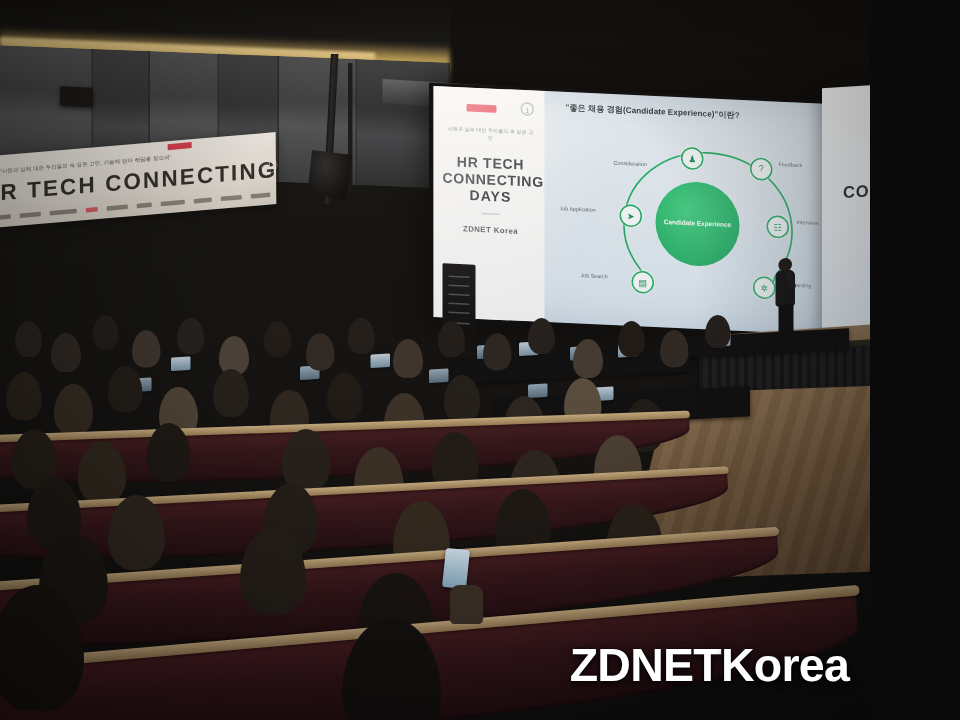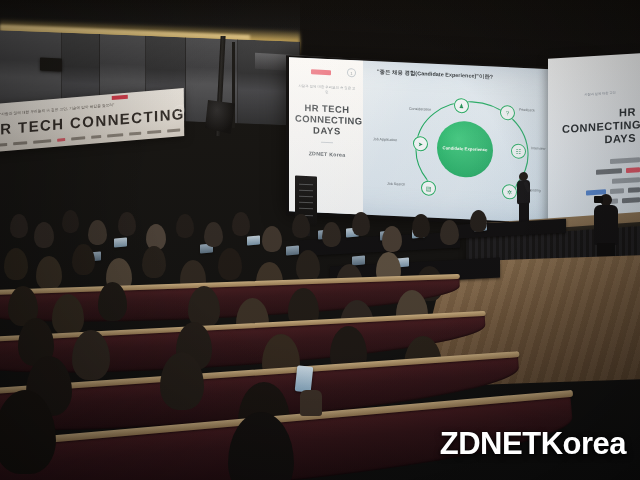--- a/index.html
+++ b/index.html
@@ -1,18 +1,18 @@
 <!DOCTYPE html>
 <html><head>
 <meta charset="utf-8">
 <style>
   * { margin:0; padding:0; box-sizing:border-box; }
   html,body { width:640px; height:480px; overflow:hidden;
     font-family:"Liberation Sans", sans-serif; background:#0a0a0a; }
-  #stage { position:relative; width:640px; height:480px; overflow:hidden;
+  #stage { position:relative; width:580px; height:480px; overflow:hidden;
     background:#101010; }
 
   
   .ceiling { position:absolute; left:0; top:0; width:640px; height:42px;
     background:linear-gradient(180deg,#070708 0%,#0d0e10 60%,#15161a 100%); }
   .cove { position:absolute; left:0; top:24px; width:300px; height:26px;
     background:linear-gradient(180deg,rgba(214,178,92,0) 0%,rgba(222,186,98,.85) 45%,rgba(150,120,60,.25) 100%);
     transform:skewY(2.2deg); filter:blur(1.4px); }
   .cove2 { position:absolute; left:0; top:30px; width:250px; height:10px;
     background:linear-gradient(180deg,rgba(244,216,150,.95),rgba(180,140,70,0));

